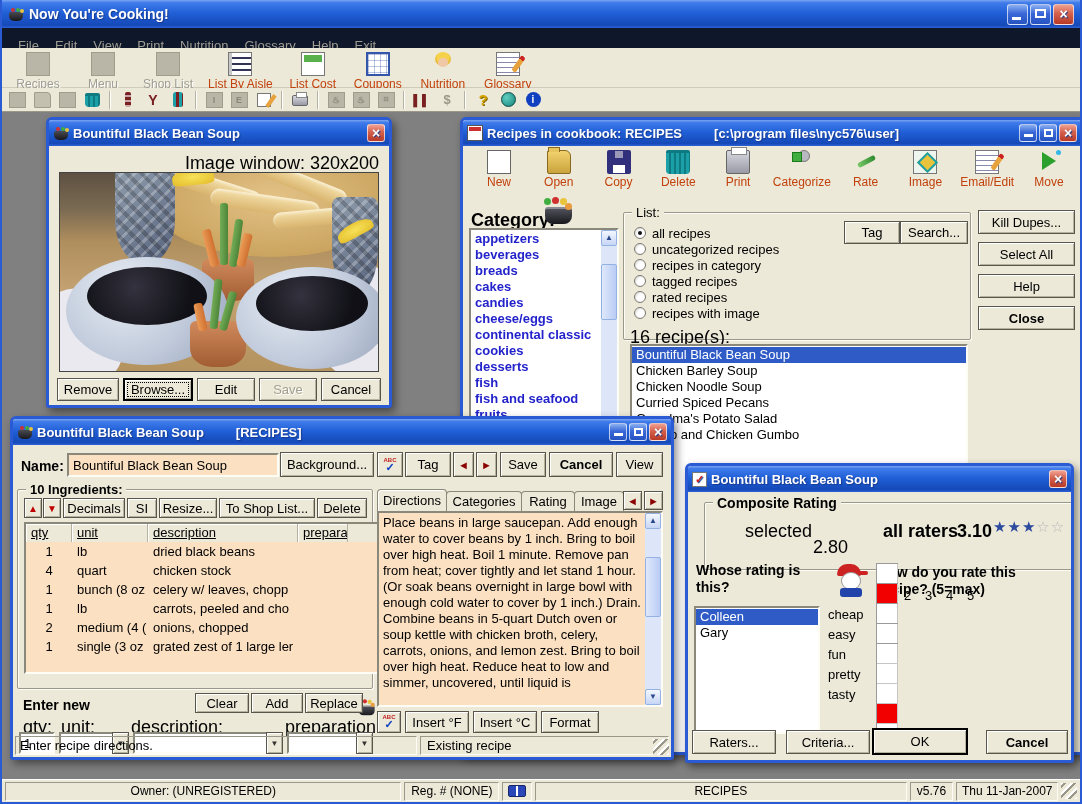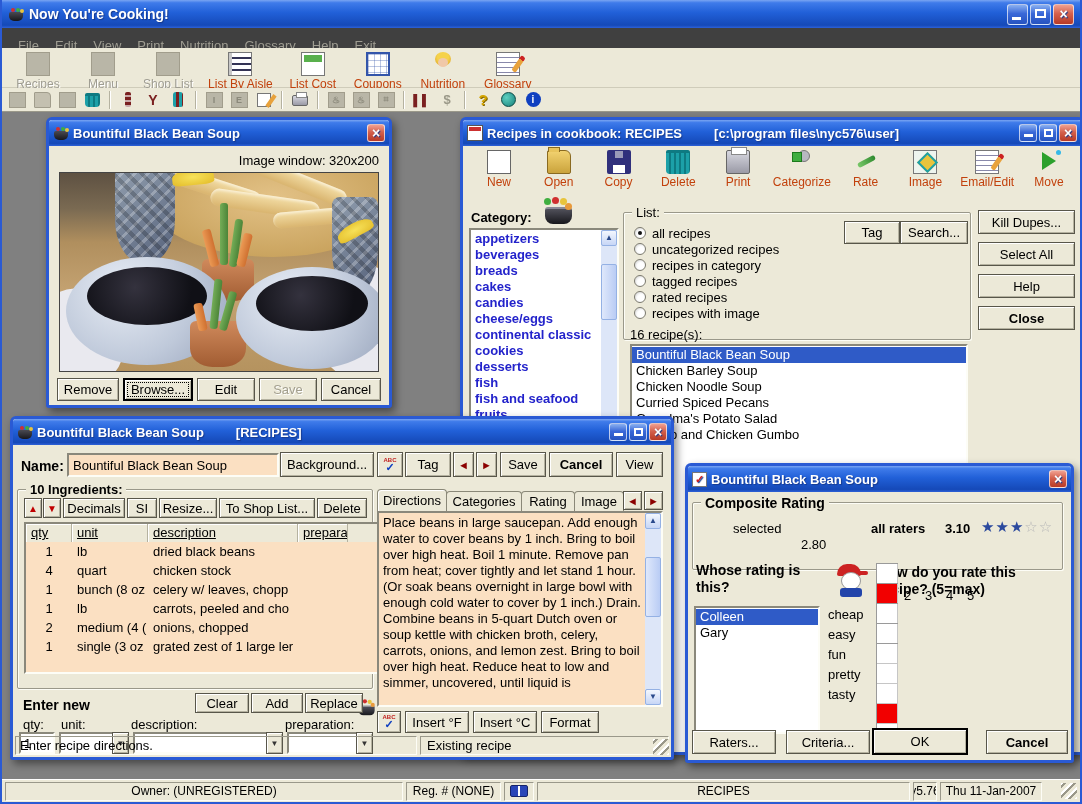--- a/index.html
+++ b/index.html
@@ -13,21 +13,21 @@
   .cap-btns{margin-left:auto;display:flex;gap:2px;}
   .cap-btn{width:21px;height:21px;border-radius:3px;border:1px solid #ffffffaa;position:relative;
     background:linear-gradient(180deg,#8ab0f0,#3a68d8 45%,#2653c0);}
   .cap-btn.sm{width:18px;height:18px;}
   .cap-btn.close{background:linear-gradient(180deg,#f0a090,#d4604c 45%,#b83a26);}
   .cap-btn .g-min{position:absolute;left:4px;bottom:4px;width:9px;height:3px;background:#fff;}
   .cap-btn .g-max{position:absolute;left:4px;top:4px;width:11px;height:9px;border:2px solid #fff;}
   .cap-btn.sm .g-max{width:9px;height:8px;}
   .cap-btn .g-x{position:absolute;inset:0;display:flex;align-items:center;justify-content:center;
     color:#fff;font-size:14px;font-weight:bold;line-height:1;}
-  .menubar{position:absolute;left:0;top:28px;right:0;height:36px;background:#404040;border-bottom:1px solid #d8d5c4;
+  .menubar{position:absolute;left:0;top:28px;right:0;height:36px;background:#0f172a;border-bottom:1px solid #d8d5c4;
     display:flex;align-items:center;padding-left:8px;}
   .menu-item{font-size:13px;color:#9f9d92;padding:0 8px;}
   .toolbar1{position:absolute;left:0;top:48px;right:0;height:40px;background:#ece9d8;border-bottom:1px solid #cfccba;
     display:flex;align-items:flex-start;padding:2px 0 0 8px;gap:9px;}
   .tb1-item{display:flex;flex-direction:column;align-items:center;gap:1px;min-width:56px;padding:0 3px;}
   .tb1-label{font-size:12px;color:#c2410c;white-space:nowrap;}
   .tb1-item.dis .tb1-label{color:#9f9d92;text-shadow:1px 1px 0 #fff;}
   .toolbar2{position:absolute;left:0;top:88px;right:0;height:24px;background:#ece9d8;border-bottom:1px solid #9a988a;
     display:flex;align-items:center;padding-left:4px;gap:3px;}
   .tb2-btn{width:22px;height:20px;display:flex;align-items:center;justify-content:center;}
@@ -199,21 +199,21 @@
   .ph-glass{position:absolute;border-radius:8px 8px 45% 45%;
     background-image:repeating-linear-gradient(45deg,#00000033 0 4px,#0000 4px 10px),
       repeating-linear-gradient(-45deg,#ffffff40 0 3px,#0000 3px 9px),linear-gradient(135deg,#93a0b0,#55617a);}
   .ph-lemon{position:absolute;background:radial-gradient(#f7e25a,#e3bb28);border-radius:50% 50% 20% 20%;}
   .ph-bowl{position:absolute;border-radius:50%;background:radial-gradient(circle at 35% 30%,#e8edf5,#bfc9da 55%,#97a3ba 100%);}
   .ph-soup{position:absolute;left:13%;top:9%;width:74%;height:54%;border-radius:50%;
     background:radial-gradient(circle at 40% 35%,#34323e,#101016 70%);}
   .ph-pot{position:absolute;background:linear-gradient(180deg,#d08a5c,#a15c32);border-radius:6px 6px 40% 40%;}
   .ph-cel{position:absolute;width:8px;background:linear-gradient(90deg,#74ad57,#4c8438);border-radius:3px;}
   .ph-car{position:absolute;width:9px;background:linear-gradient(90deg,#eb9a55,#cf7030);border-radius:3px;}
-  .lbl{position:absolute;font-size:13px;color:#000;white-space:nowrap;}
+  .lbl{position:absolute;font-size:18px;color:#000;white-space:nowrap;}
   .lbl.b{font-weight:bold;}
 </style>
 </head>
 <body>
 
 <div class="desktop">
 
   <div class="titlebar">
     <span class="ic-pot16"></span>
     <span>Now You're Cooking!</span>
@@ -339,21 +339,21 @@
       </div>
     </div>
   <div class="client"></div>
   <div class="statusbar">
     <span class="panel" style="width:398px;">Owner: (UNREGISTERED)</span>
     <span class="panel" style="width:95px;">Reg. # (NONE)</span>
     <span class="panel" style="width:30px;">
         <span class="book-ic"></span>
       </span>
     <span class="panel" style="width:373px;">RECIPES</span>
-    <span class="panel" style="width:24px;">v5.76</span>
+    <span class="panel" style="width:44px;">v5.76</span>
     <span class="panel" style="width:102px;">Thu  11-Jan-2007</span>
     <span class="grip"></span>
   </div>
 
   <div class="xwin" style="left:458px;top:117px;width:624px;height:638px;z-index:1;">
     <div class="xtitle">
       <span class="ic-cookbook"></span>
       <span>Recipes in cookbook:  RECIPES</span>
       <span class="title-suffix">[c:\program files\nyc576\user]</span>
       <span class="cap-btns">
@@ -715,21 +715,21 @@
     <div class="xtitle">
       <span class="ic-clipboard">✓</span>
       <span>Bountiful Black Bean Soup</span>
       <span class="cap-btns">
         <span class="cap-btn sm close">
             <span class="g-x">×</span>
           </span>
       </span>
     </div>
     <div class="xbody" id="rt-body">
-      <div class="groupbox" style="left:4px;top:10px;width:371px;height:68px;text-decoration:underline;">
+      <div class="groupbox" style="left:16px;top:10px;width:371px;height:68px;text-decoration:underline;">
         <span class="legend b" style="font-size:14px;">Composite Rating</span>
         <span class="lbl" style="left:40px;top:18px;">selected</span>
         <span class="lbl" style="left:108px;top:18px;margin-top:16px;">2.80</span>
         <span class="lbl b" style="left:178px;top:18px;">all raters</span>
         <span class="lbl b" style="left:252px;top:18px;">3.10</span>
         <span id="stars" style="position:absolute;left:288px;top:16px;display:flex;gap:1px;">
             <div class="star f">★</div>
             <div class="star f">★</div>
             <div class="star f">★</div>
             <div class="star">☆</div>

